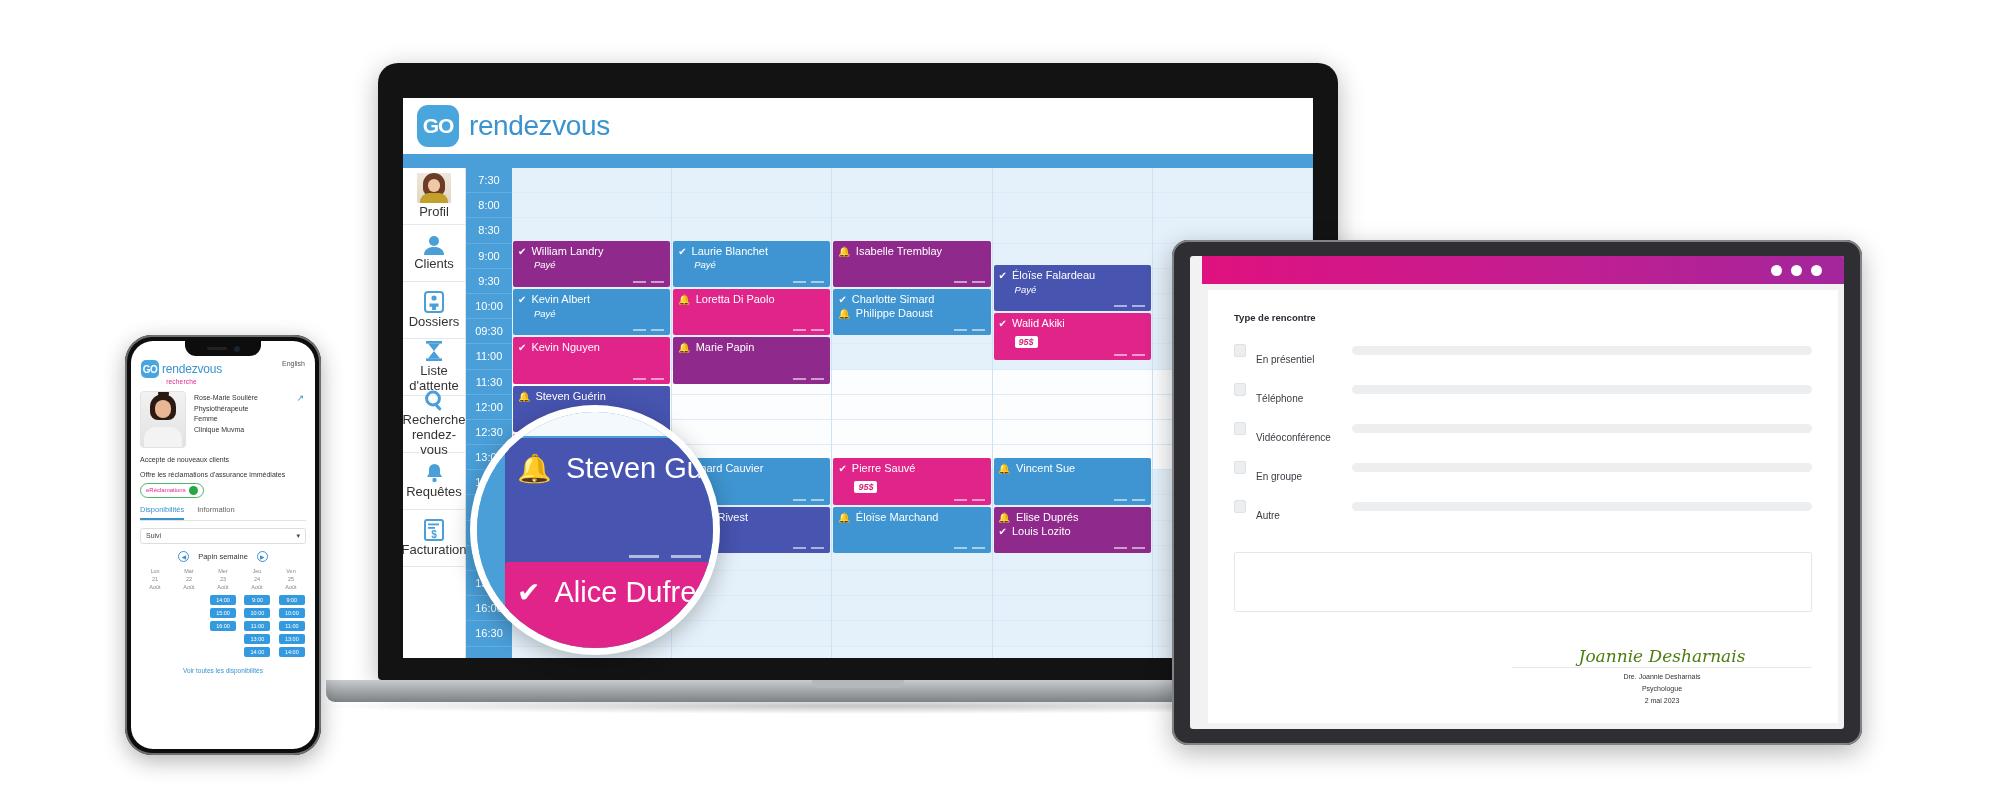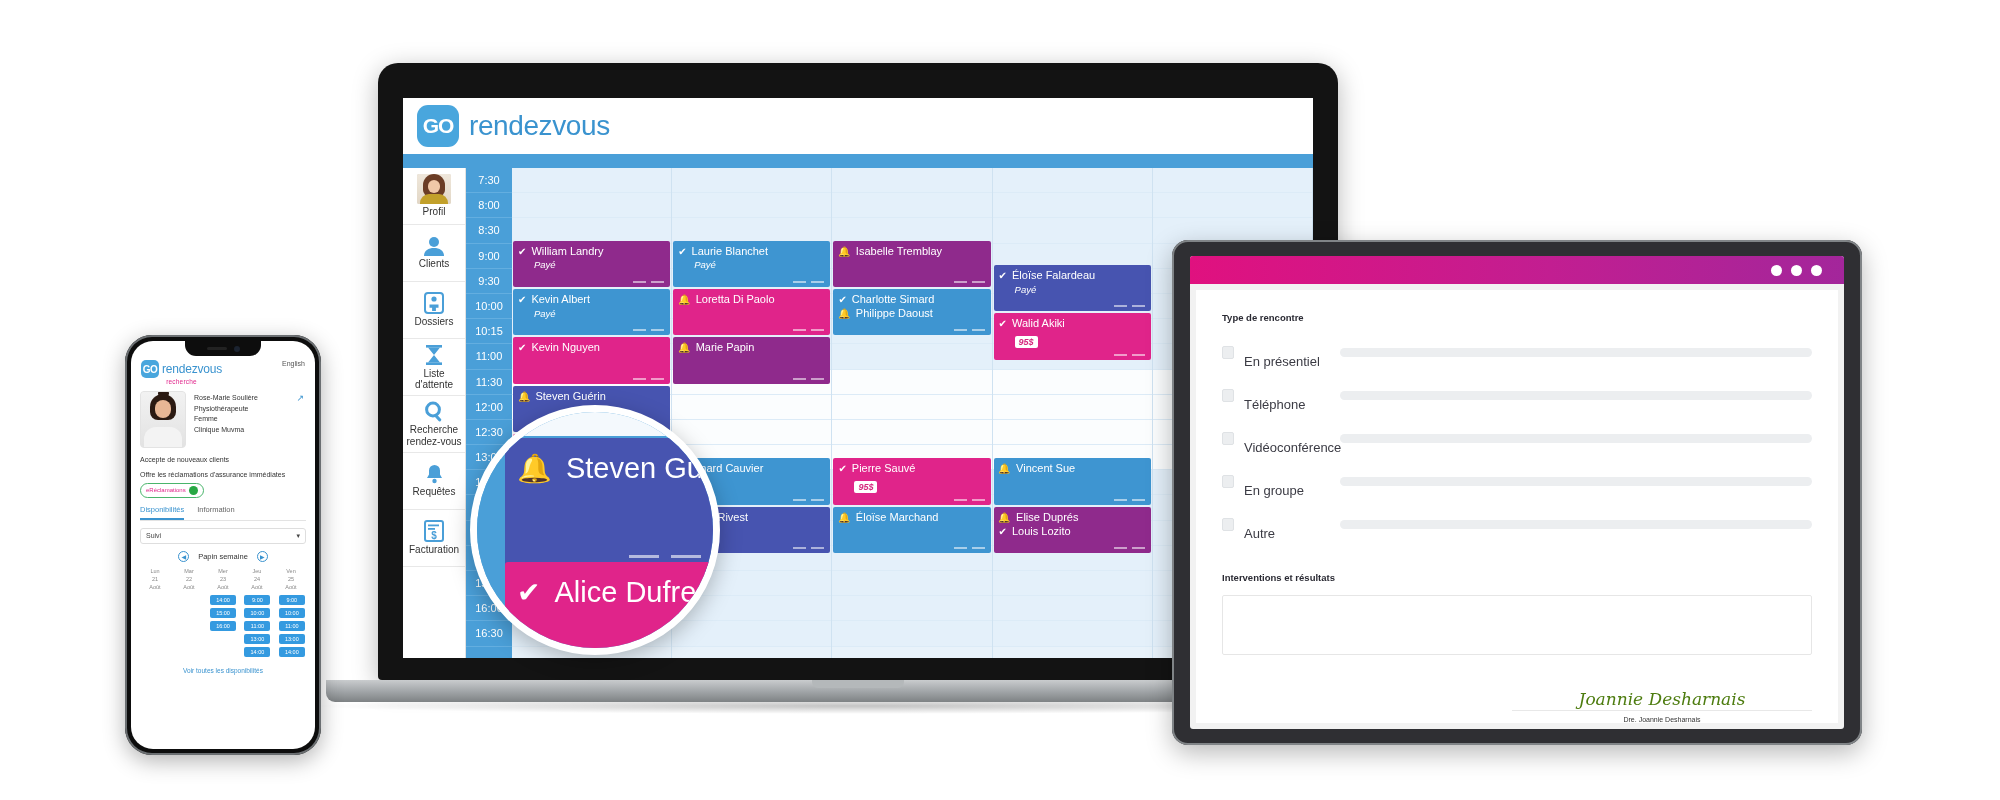--- a/index.html
+++ b/index.html
@@ -46,21 +46,21 @@
   .blue-bar{height:14px;background:#4a9fd8;}
 
   
   .app-body{display:flex;height:490px;}
   .side-nav{width:62px;background:#fff;border-right:1px solid #e2e2e2;flex:0 0 62px;}
   .nav-item{
     height:56px;border-bottom:1px solid #e8e8e8;
     display:flex;flex-direction:column;align-items:center;justify-content:center;gap:2px;
   }
   .nav-item .glyph{color:#4a9fd8;line-height:1;display:flex;align-items:center;justify-content:center;}
-  .nav-label{font-size:10px;color:#333;text-align:center;line-height:1.15;}
+  .nav-label{font-size:13px;color:#333;text-align:center;line-height:1.15;}
   .avatar-img{
     width:34px;height:30px;border-radius:2px;overflow:hidden;position:relative;background:#d8d2c8;
   }
   .av-bg{position:absolute;inset:0;background:linear-gradient(180deg,#efe7db 0%,#e2d7c6 100%);}
   .av-hair{position:absolute;left:6px;top:0;width:22px;height:22px;border-radius:11px 11px 6px 6px;background:#6b3d26;}
   .av-face{position:absolute;left:11px;top:6px;width:12px;height:13px;border-radius:6px;background:#f0c8a8;}
   .av-body{position:absolute;left:3px;bottom:0;width:28px;height:10px;border-radius:9px 9px 0 0;background:#c2a02a;}
 
   
   .cal{flex:1;display:flex;flex-direction:column;background:#e8f2fa;min-width:0;}
@@ -186,33 +186,33 @@
     font-size:5.5px;display:flex;align-items:center;justify-content:center;
   }
   .ph-all{text-align:center;font-size:6.5px;color:#3a93cf;margin-top:10px;}
 
   
   .tablet{position:absolute;left:1172px;top:240px;width:690px;height:505px;}
   .tab-body{
     position:absolute;inset:0;background:#2f2f33;border-radius:16px;
     box-shadow:0 8px 26px rgba(0,0,0,.28), inset 0 0 0 2px #808487;
   }
-  .tab-screen{position:absolute;left:18px;top:16px;right:18px;bottom:16px;background:#f2f2f2;border-radius:3px;overflow:hidden;}
+  .tab-screen{position:absolute;left:18px;top:16px;right:18px;bottom:16px;background:#f2f2f2;border-radius:3px;overflow:hidden;padding-left:12px;}
   .tab-bar{
     height:28px;background:linear-gradient(90deg,#e0117f 0%,#c21e91 55%,#a3269b 100%);
     display:flex;align-items:center;justify-content:flex-end;padding-right:22px;gap:9px;
   }
   .tab-dot{width:11px;height:11px;border-radius:50%;background:#fff;}
   .tab-page{background:#fff;margin:6px;height:calc(100% - 40px);padding:22px 26px;box-sizing:border-box;display:flex;flex-direction:column;}
   .tp-cols{display:flex;gap:58px;}
   .tp-col{flex:1;}
   .tp-head{font-size:9.5px;font-weight:bold;color:#2a2a33;margin-bottom:12px;}
   .tp-opt{display:flex;align-items:center;gap:10px;margin-bottom:9px;}
   .tp-box{width:10px;height:11px;border-radius:2px;background:#eceef0;border:1px solid #dfe2e5;flex:0 0 auto;}
-  .tp-lbl{font-size:13px;color:#3b3b44;width:86px;flex:0 0 86px;margin-top:19px;}
+  .tp-lbl{font-size:10px;color:#3b3b44;width:86px;flex:0 0 86px;margin-top:19px;}
   .tp-fill{flex:1;height:9px;border-radius:5px;background:#eceef0;}
   .tp-area{border:1px solid #e6e6e6;border-radius:2px;background:#fff;}
   .tp-area.a1{height:52px;}
   .tp-area.a2{height:62px;}
   .tp-sec{margin-top:22px;}
   .tp-area.wide{height:58px;}
   .sign-wrap{margin-top:34px;display:flex;justify-content:flex-end;}
   .sign-box{width:300px;text-align:center;}
   .sign-script{
     font-family:"DejaVu Serif", serif;font-style:italic;font-size:17px;color:#4d7c0f;
@@ -316,21 +316,21 @@
 
           <div class="cal">
             <div class="cal-grid">
               <div class="timecol" id="timecol">
                   <div class="tslot">7:30</div>
                   <div class="tslot">8:00</div>
                   <div class="tslot">8:30</div>
                   <div class="tslot">9:00</div>
                   <div class="tslot">9:30</div>
                   <div class="tslot">10:00</div>
-                  <div class="tslot">10:15</div>
+                  <div class="tslot">09:30</div>
                   <div class="tslot">11:00</div>
                   <div class="tslot">11:30</div>
                   <div class="tslot">12:00</div>
                   <div class="tslot">12:30</div>
                   <div class="tslot">13:00</div>
                   <div class="tslot">13:30</div>
                   <div class="tslot">14:00</div>
                   <div class="tslot">14:30</div>
                   <div class="tslot">15:00</div>
                   <div class="tslot">15:30</div>
@@ -806,21 +806,20 @@
               </div>
               <div class="tp-opt">
                 <div class="tp-box"></div>
                 <div class="tp-lbl">Autre</div>
                 <div class="tp-fill"></div>
               </div>
             </div>
           </div>
 
           <div class="tp-sec">
-            <div class="tp-head">Interventions et résultats</div>
             <div class="tp-area wide"></div>
           </div>
 
           <div class="sign-wrap">
             <div class="sign-box">
               <div class="sign-script">Joannie Desharnais</div>
               <div class="sign-meta">
                 <div>Dre. Joannie Desharnais</div>
                 <div>Psychologue</div>
                 <div>2 mai 2023</div>

